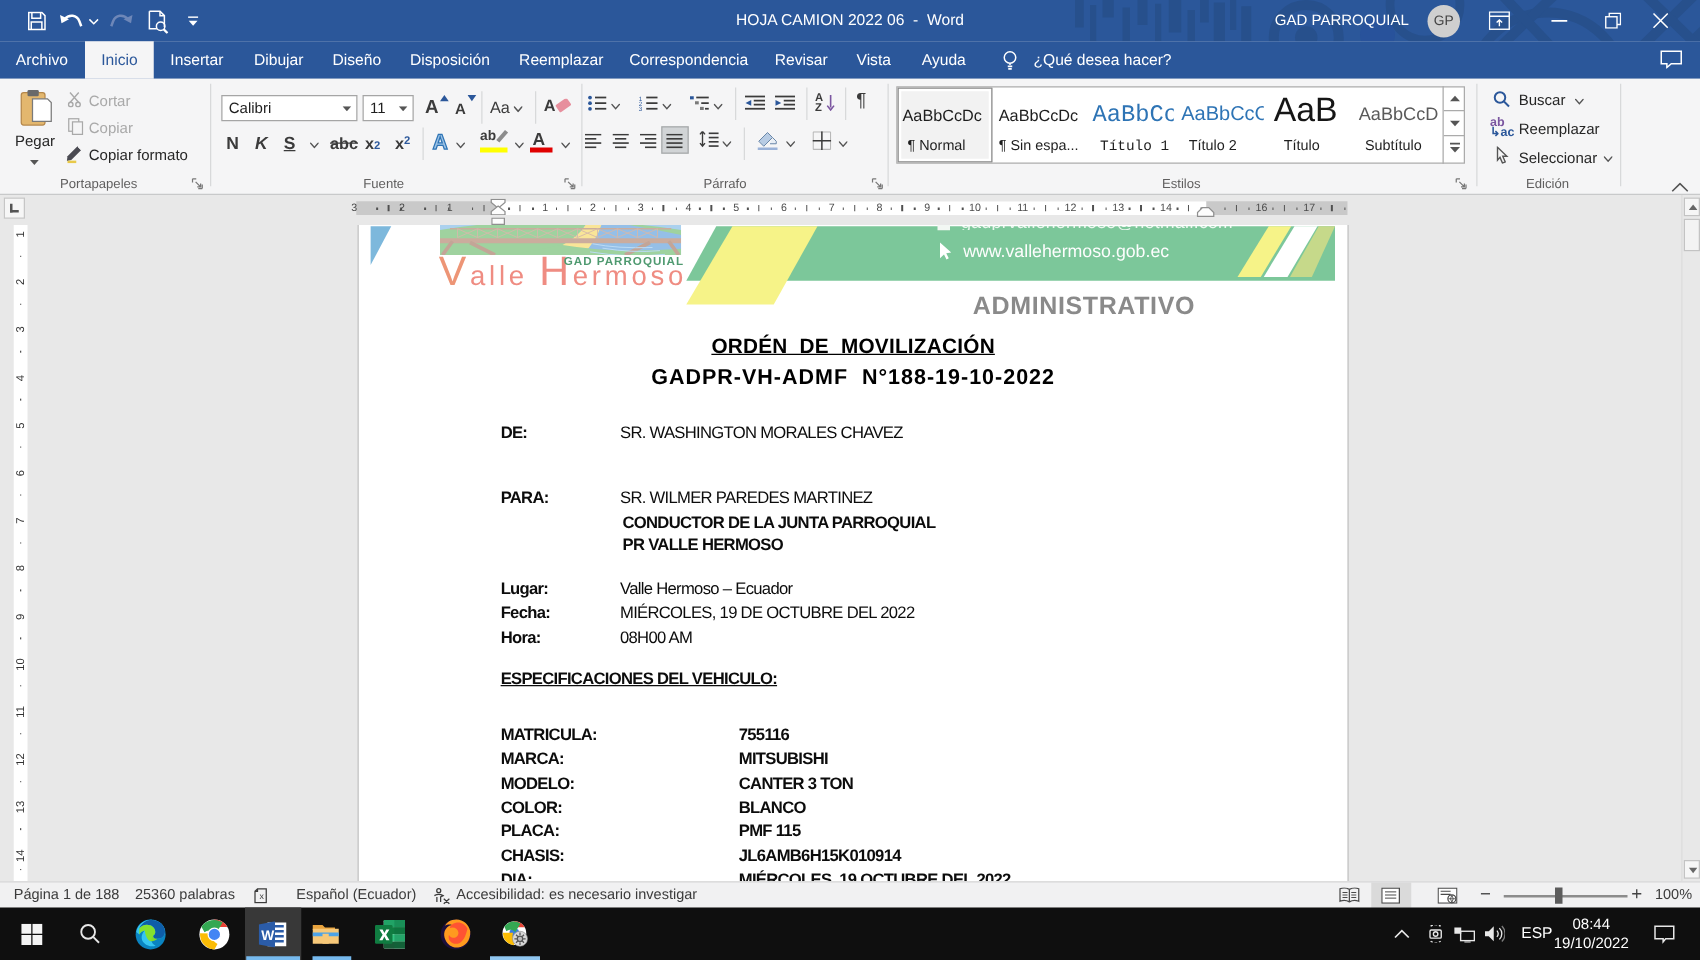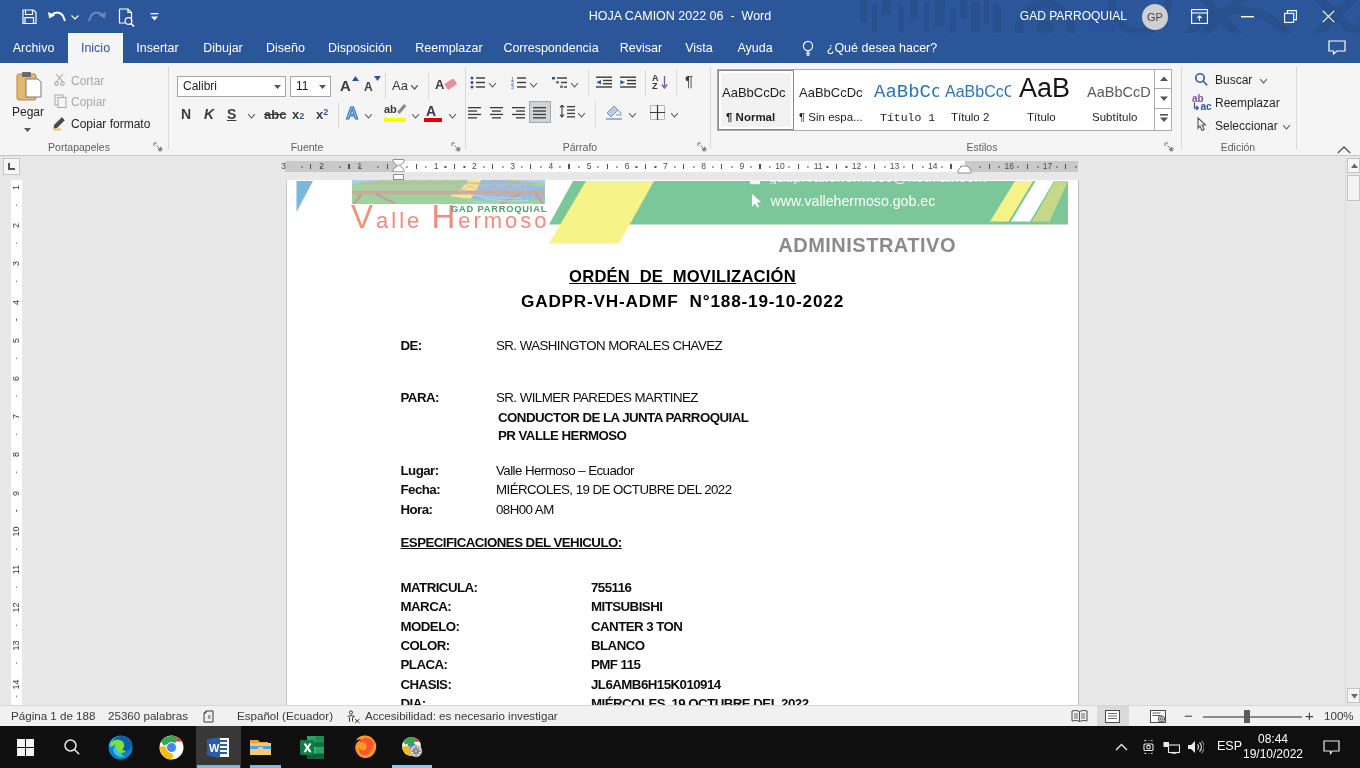--- a/index.html
+++ b/index.html
@@ -420,41 +420,41 @@
  <div class="abs" style="left:1011px;top:7px;width:72px;height:60px;overflow:hidden;">
         <div class="abs" style="left:8px;top:3px;font-size:27px;color:#161616;white-space:nowrap;">AaB</div>
         <div class="abs" style="left:16px;top:41px;font-size:11.5px;color:#1e1e1e;white-space:nowrap;">Título</div>
       </div>
  <div class="abs" style="left:1083px;top:7px;width:71px;height:60px;overflow:hidden;">
         <div class="abs" style="left:4px;top:14px;font-size:14.5px;color:#5a5a5a;white-space:nowrap;">AaBbCcD</div>
         <div class="abs" style="left:9px;top:41px;font-size:11.5px;color:#1e1e1e;white-space:nowrap;">Subtítulo</div>
       </div>
  <div class="abs" style="left:718px;top:7px;width:76px;height:60px;border:1px solid #8a8a8a;box-shadow:inset 0 0 0 2px #fff;background:#f2f2f2;">
         <div class="abs" style="left:3px;top:14px;font-size:13px;color:#1e1e1e;white-space:nowrap;">AaBbCcDc</div>
-        <div class="abs" style="left:7px;top:40px;font-size:11.5px;color:#1e1e1e;white-space:nowrap;font-weight:bold;">¶ Normal</div>
+        <div class="abs" style="left:7px;top:40px;font-size:11.5px;color:#1e1e1e;white-space:nowrap;">¶ Normal</div>
       </div>
  <div class="abs" style="left:1154px;top:6px;width:18px;height:62px;border-left:1px solid #ababab;">
    <div class="abs" style="left:0;top:0;width:17px;height:20px;border-bottom:1px solid #ababab;font-size:0;">
           <svg style="display:block;margin:7px 0 0 5px" width="8" height="6" viewBox="0 0 8 6">
             <path d="M0 5 l4 -4.5 4 4.5z" fill="#555"></path>
           </svg>
         </div>
    <div class="abs" style="left:0;top:20px;width:17px;height:20px;border-bottom:1px solid #ababab;font-size:0;">
           <svg style="display:block;margin:7px 0 0 5px" width="8" height="6" viewBox="0 0 8 6">
             <path d="M0 0.5 l4 4.5 4 -4.5z" fill="#555"></path>
           </svg>
         </div>
    <div class="abs" style="left:0;top:40px;width:17px;height:21px;font-size:0;">
           <svg style="display:block;margin:5px 0 0 5px" width="8" height="9" viewBox="0 0 8 9">
             <rect y="0" width="8" height="1.6" fill="#555"></rect>
             <path d="M0 3.5 l4 4.5 4 -4.5z" fill="#555"></path>
           </svg>
         </div>
  </div>
- <div class="grplabel" style="left:882px;">Estilos</div>
+ <div class="grplabel" style="left:845px;">Estilos</div>
  <svg class="launcher" style="left:1164px;top:79px" width="10" height="10" viewBox="0 0 10 10">
         <g stroke="#777" fill="none" stroke-width="1">
           <path d="M1 1 h3 M1 1 v3 M8.8 8.8 h-3.2 M8.8 8.8 v-3.2 M3.5 3.5 l4 4 M7.5 4.8 v2.7 h-2.7"></path>
         </g>
       </svg>
  <div class="gdiv" style="left:1181px;"></div>
 
  <svg class="ribbon-ic" style="left:1194px;top:9px" width="15" height="15" viewBox="0 0 15 15">
         <g fill="none" stroke="#2b579a" stroke-width="1.6">
           <circle cx="6" cy="6" r="4.2"></circle>

